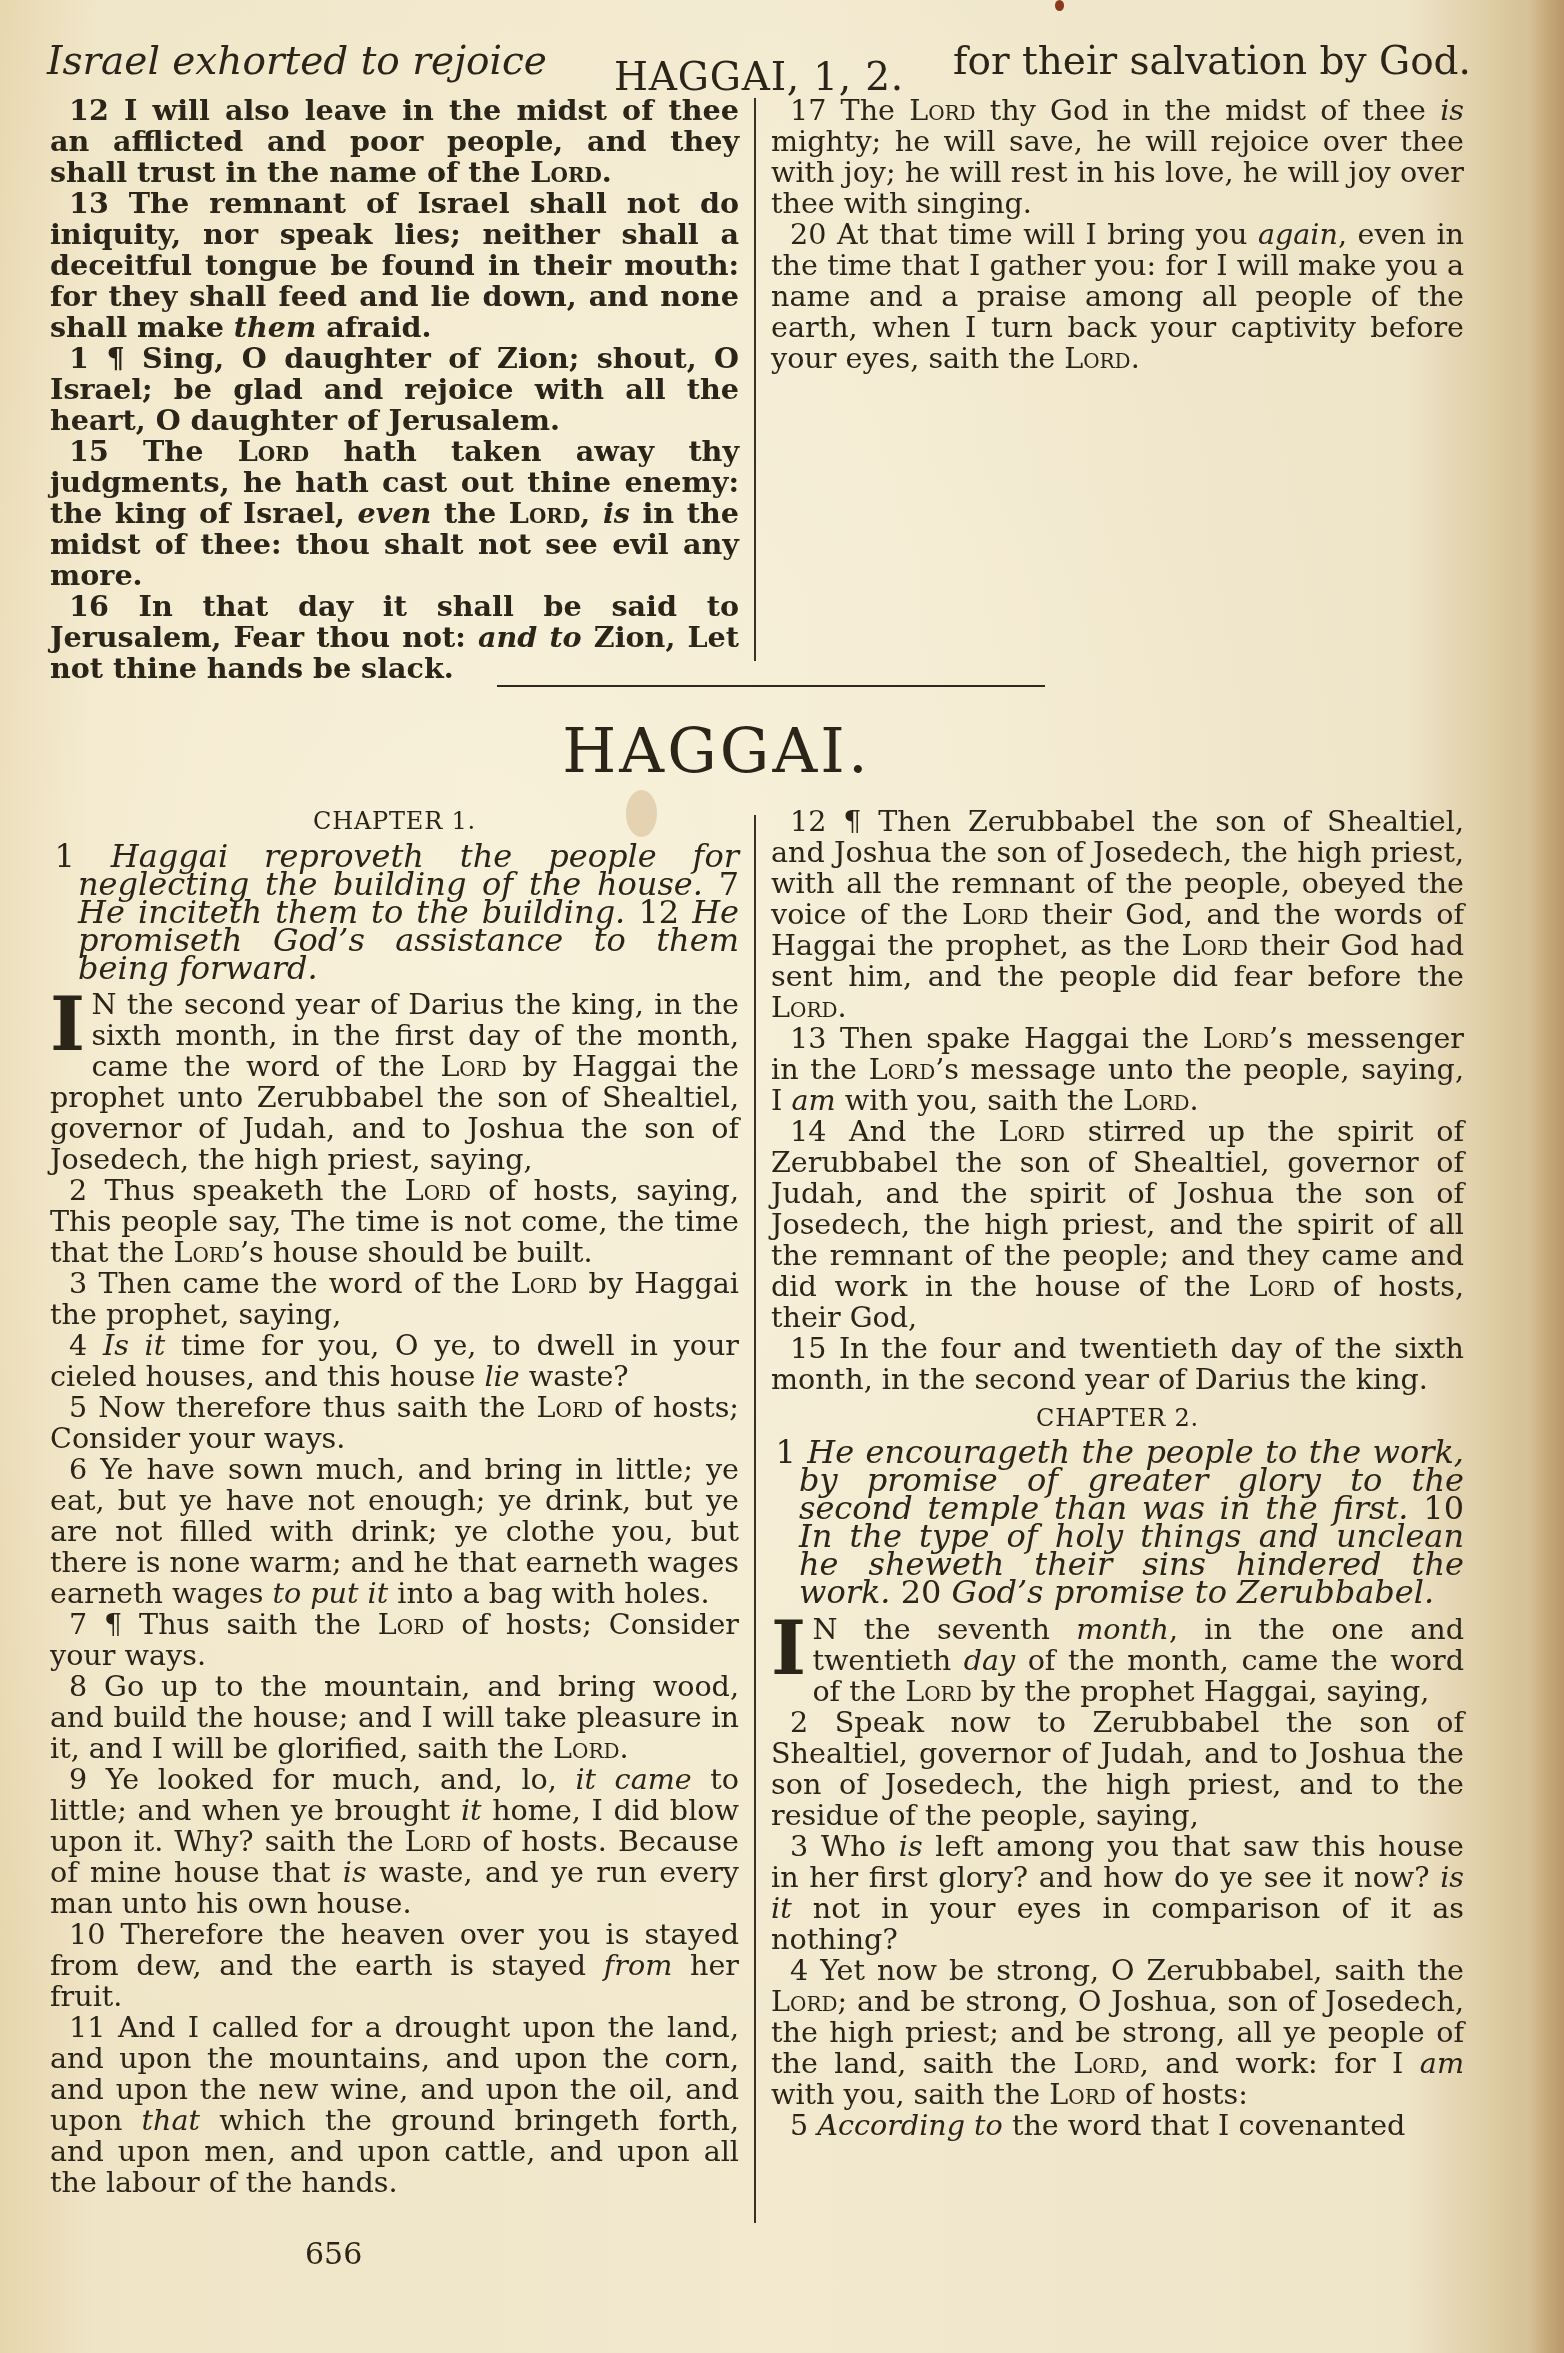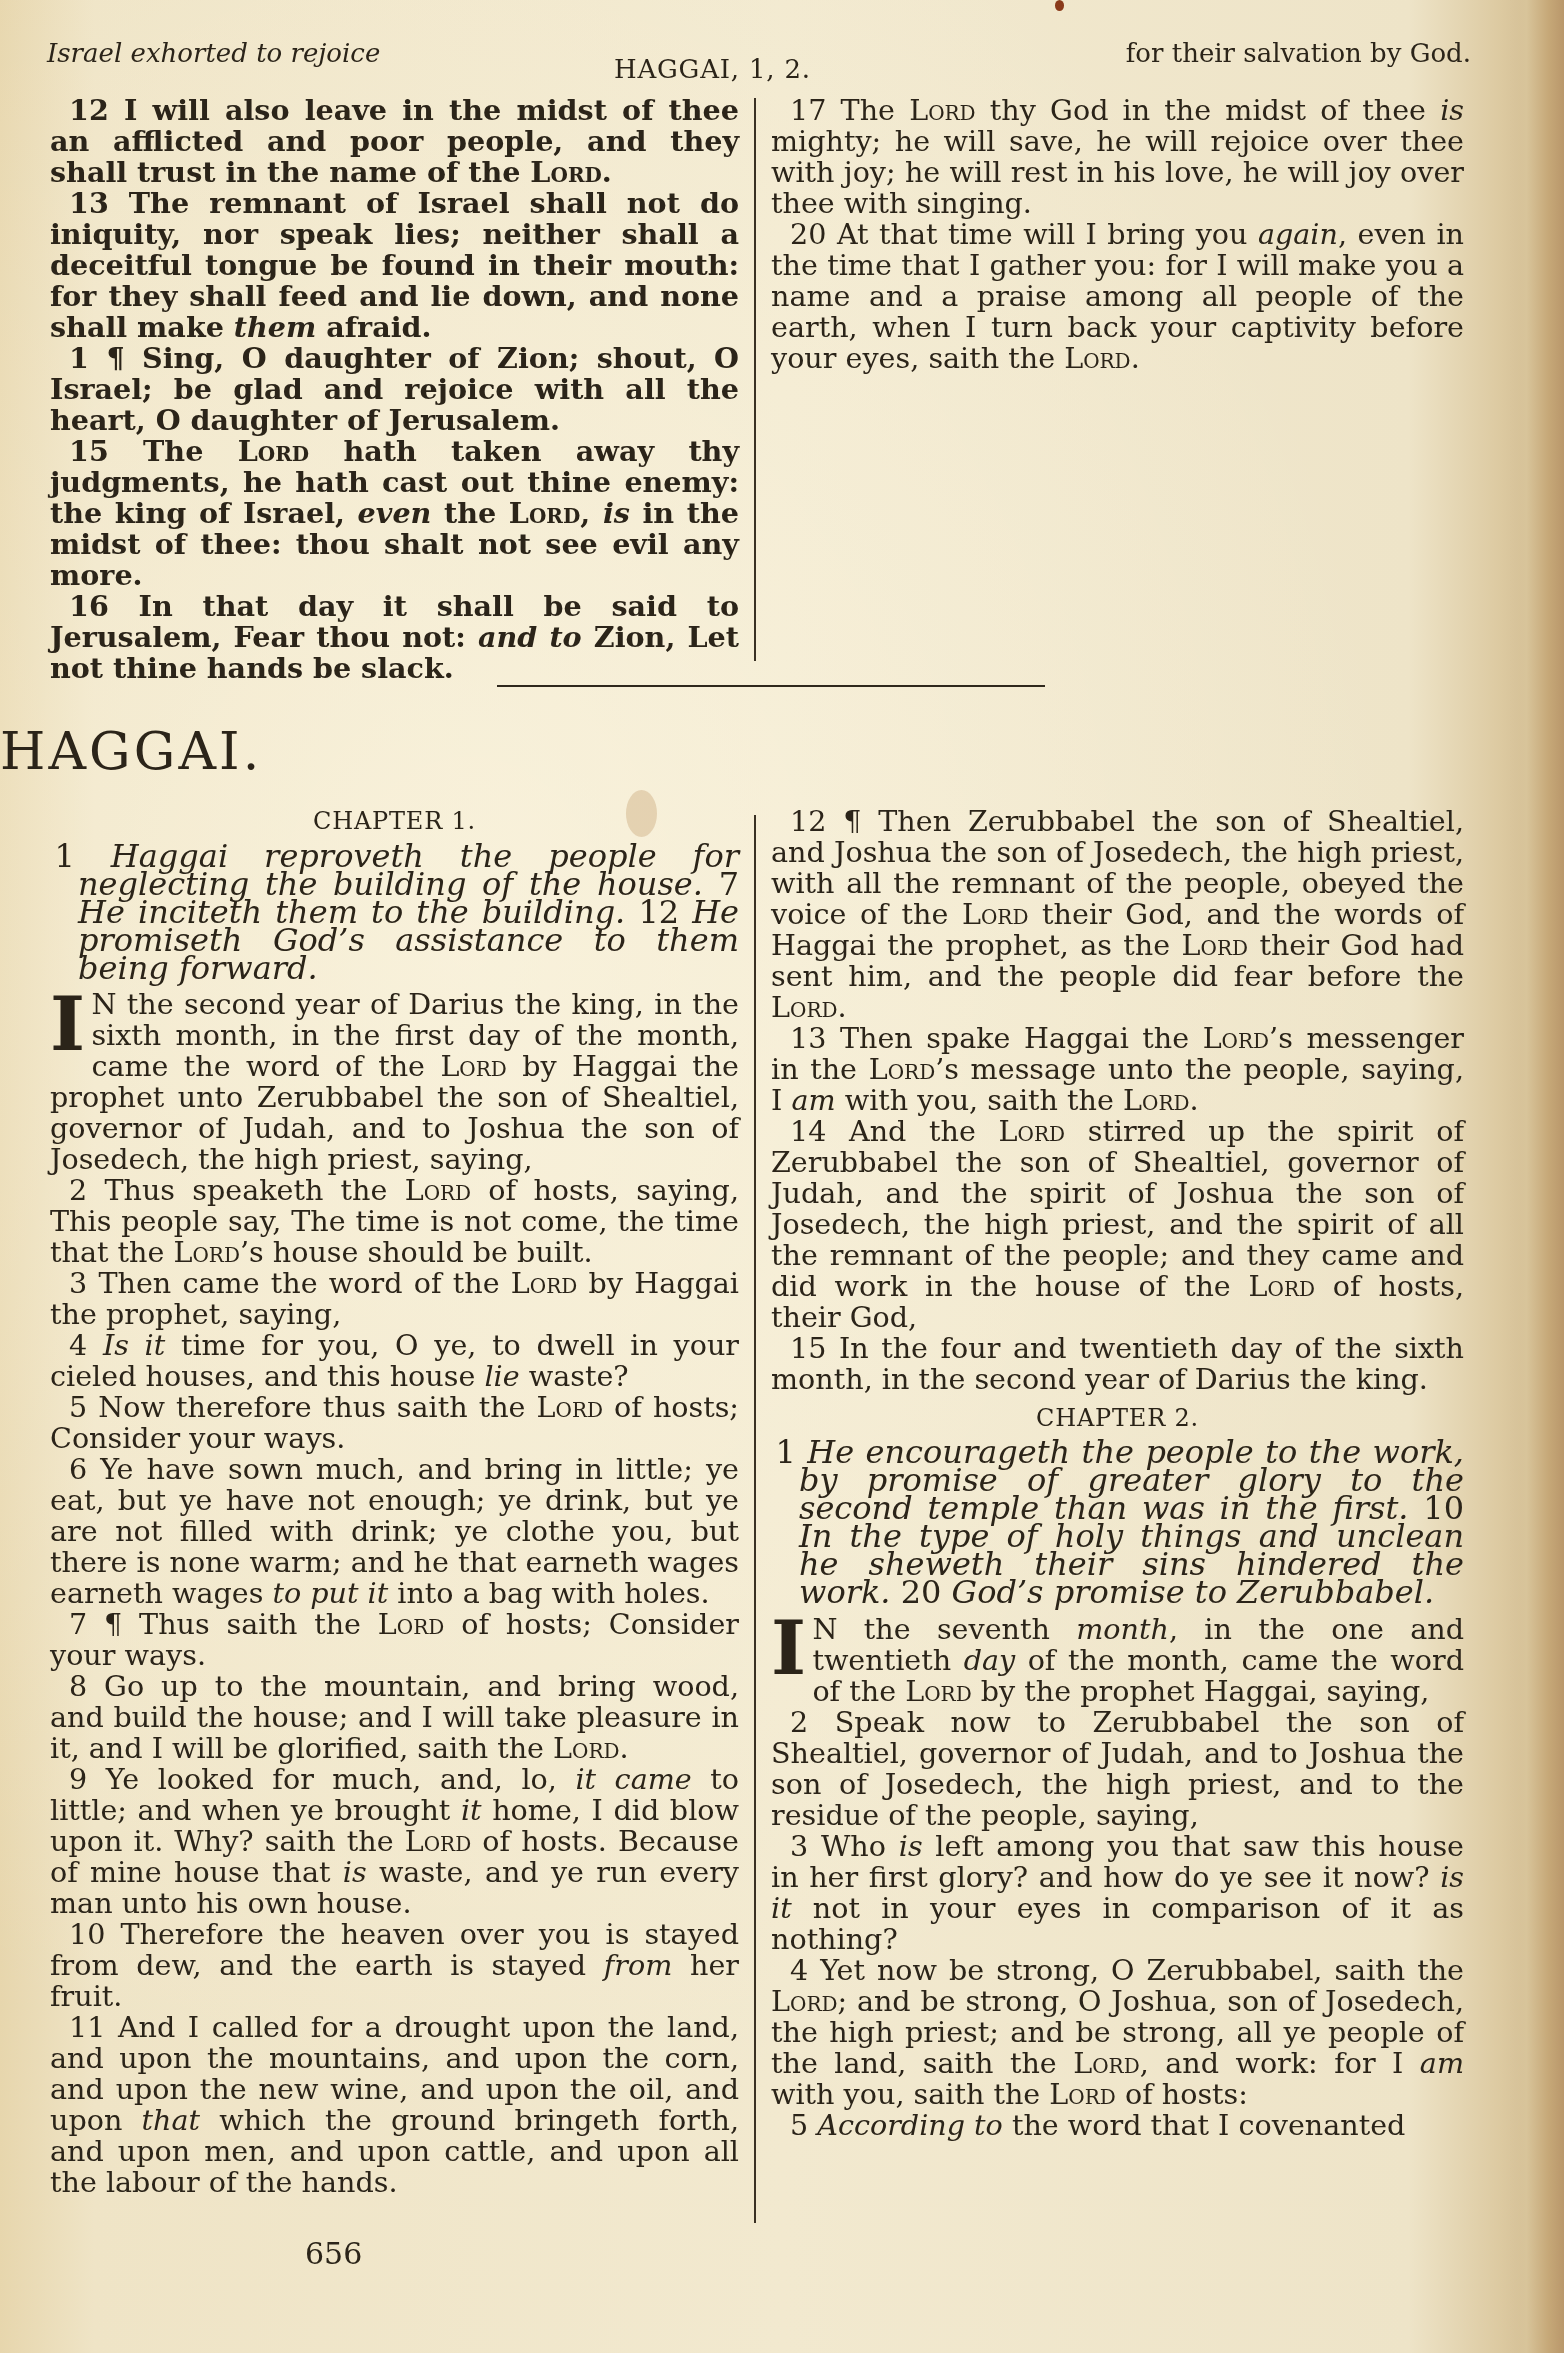--- a/index.html
+++ b/index.html
@@ -15,21 +15,21 @@
     background:
       radial-gradient(ellipse at 30% 40%, rgba(255,250,232,0.55), rgba(0,0,0,0) 60%),
       linear-gradient(90deg, #e7d6ad 0%, #efe4c6 6%, #f2e9cf 50%, #eee4c8 90%, #dcc9a0 96%, #c9b088 100%);
   }
   .edge {
     position:absolute; right:0; top:0; width:55px; height:2354px;
     background:linear-gradient(90deg, rgba(0,0,0,0) 0%, #d8c49a 30%, #c6a878 70%, #b8966a 100%);
   }
   .running-head {
     position:absolute; top:38px; left:47px; width:1424px; height:47px;
-    font-size:26px;
+    font-size:39px;
   }
   .rh-left { position:absolute; left:0; top:0; font-style:italic; }
   .rh-center { position:absolute; left:567px; top:16px; letter-spacing:0.8px; }
   .rh-right { position:absolute; right:0; top:0; }
 
   .col {
     position:absolute; font-size:28.6px; line-height:31px; text-align:justify;
   }
   .col p { margin:0; }
   .verse { text-indent:19px; }
@@ -37,22 +37,22 @@
   .col-tr { left:771px; top:95px; width:693px; }
   .col-bl { left:50px; top:806px; width:689px; }
   .col-br { left:771px; top:806px; width:693px; }
 
   .vrule { position:absolute; width:1.6px; background:#3a3124; }
   .vr-top { left:754px; top:98px; height:563px; }
   .vr-bot { left:754px; top:815px; height:1408px; }
   .hrule { position:absolute; left:497px; top:685px; width:548px; height:2.3px; background:#2f281c; }
 
   .book-title {
-    position:absolute; left:0; width:1433px; top:704px; text-align:left;
-    font-size:52px; letter-spacing:3.1px; line-height:94px;
+    position:absolute; left:0; width:1433px; top:704px; text-align:center;
+    font-size:62px; letter-spacing:3.1px; line-height:94px;
   }
   .chapter-heading { text-align:center; font-size:24px; margin:0 0 4.7px 0 !important; letter-spacing:0.8px; }
   .summary { font-style:italic; font-size:32px; line-height:28px; padding-left:28px; text-indent:-23.5px; margin-bottom:7.8px !important; }
   .summary .num { font-style:normal; }
   .dropcap-para { text-indent:0 !important; }
   .dropcap {
     float:left; font-size:75px; line-height:63px; margin:3.1px 6.3px 0 0; font-weight:bold;
   }
   .sc { font-variant:small-caps; }
   .it { font-style:italic; }

